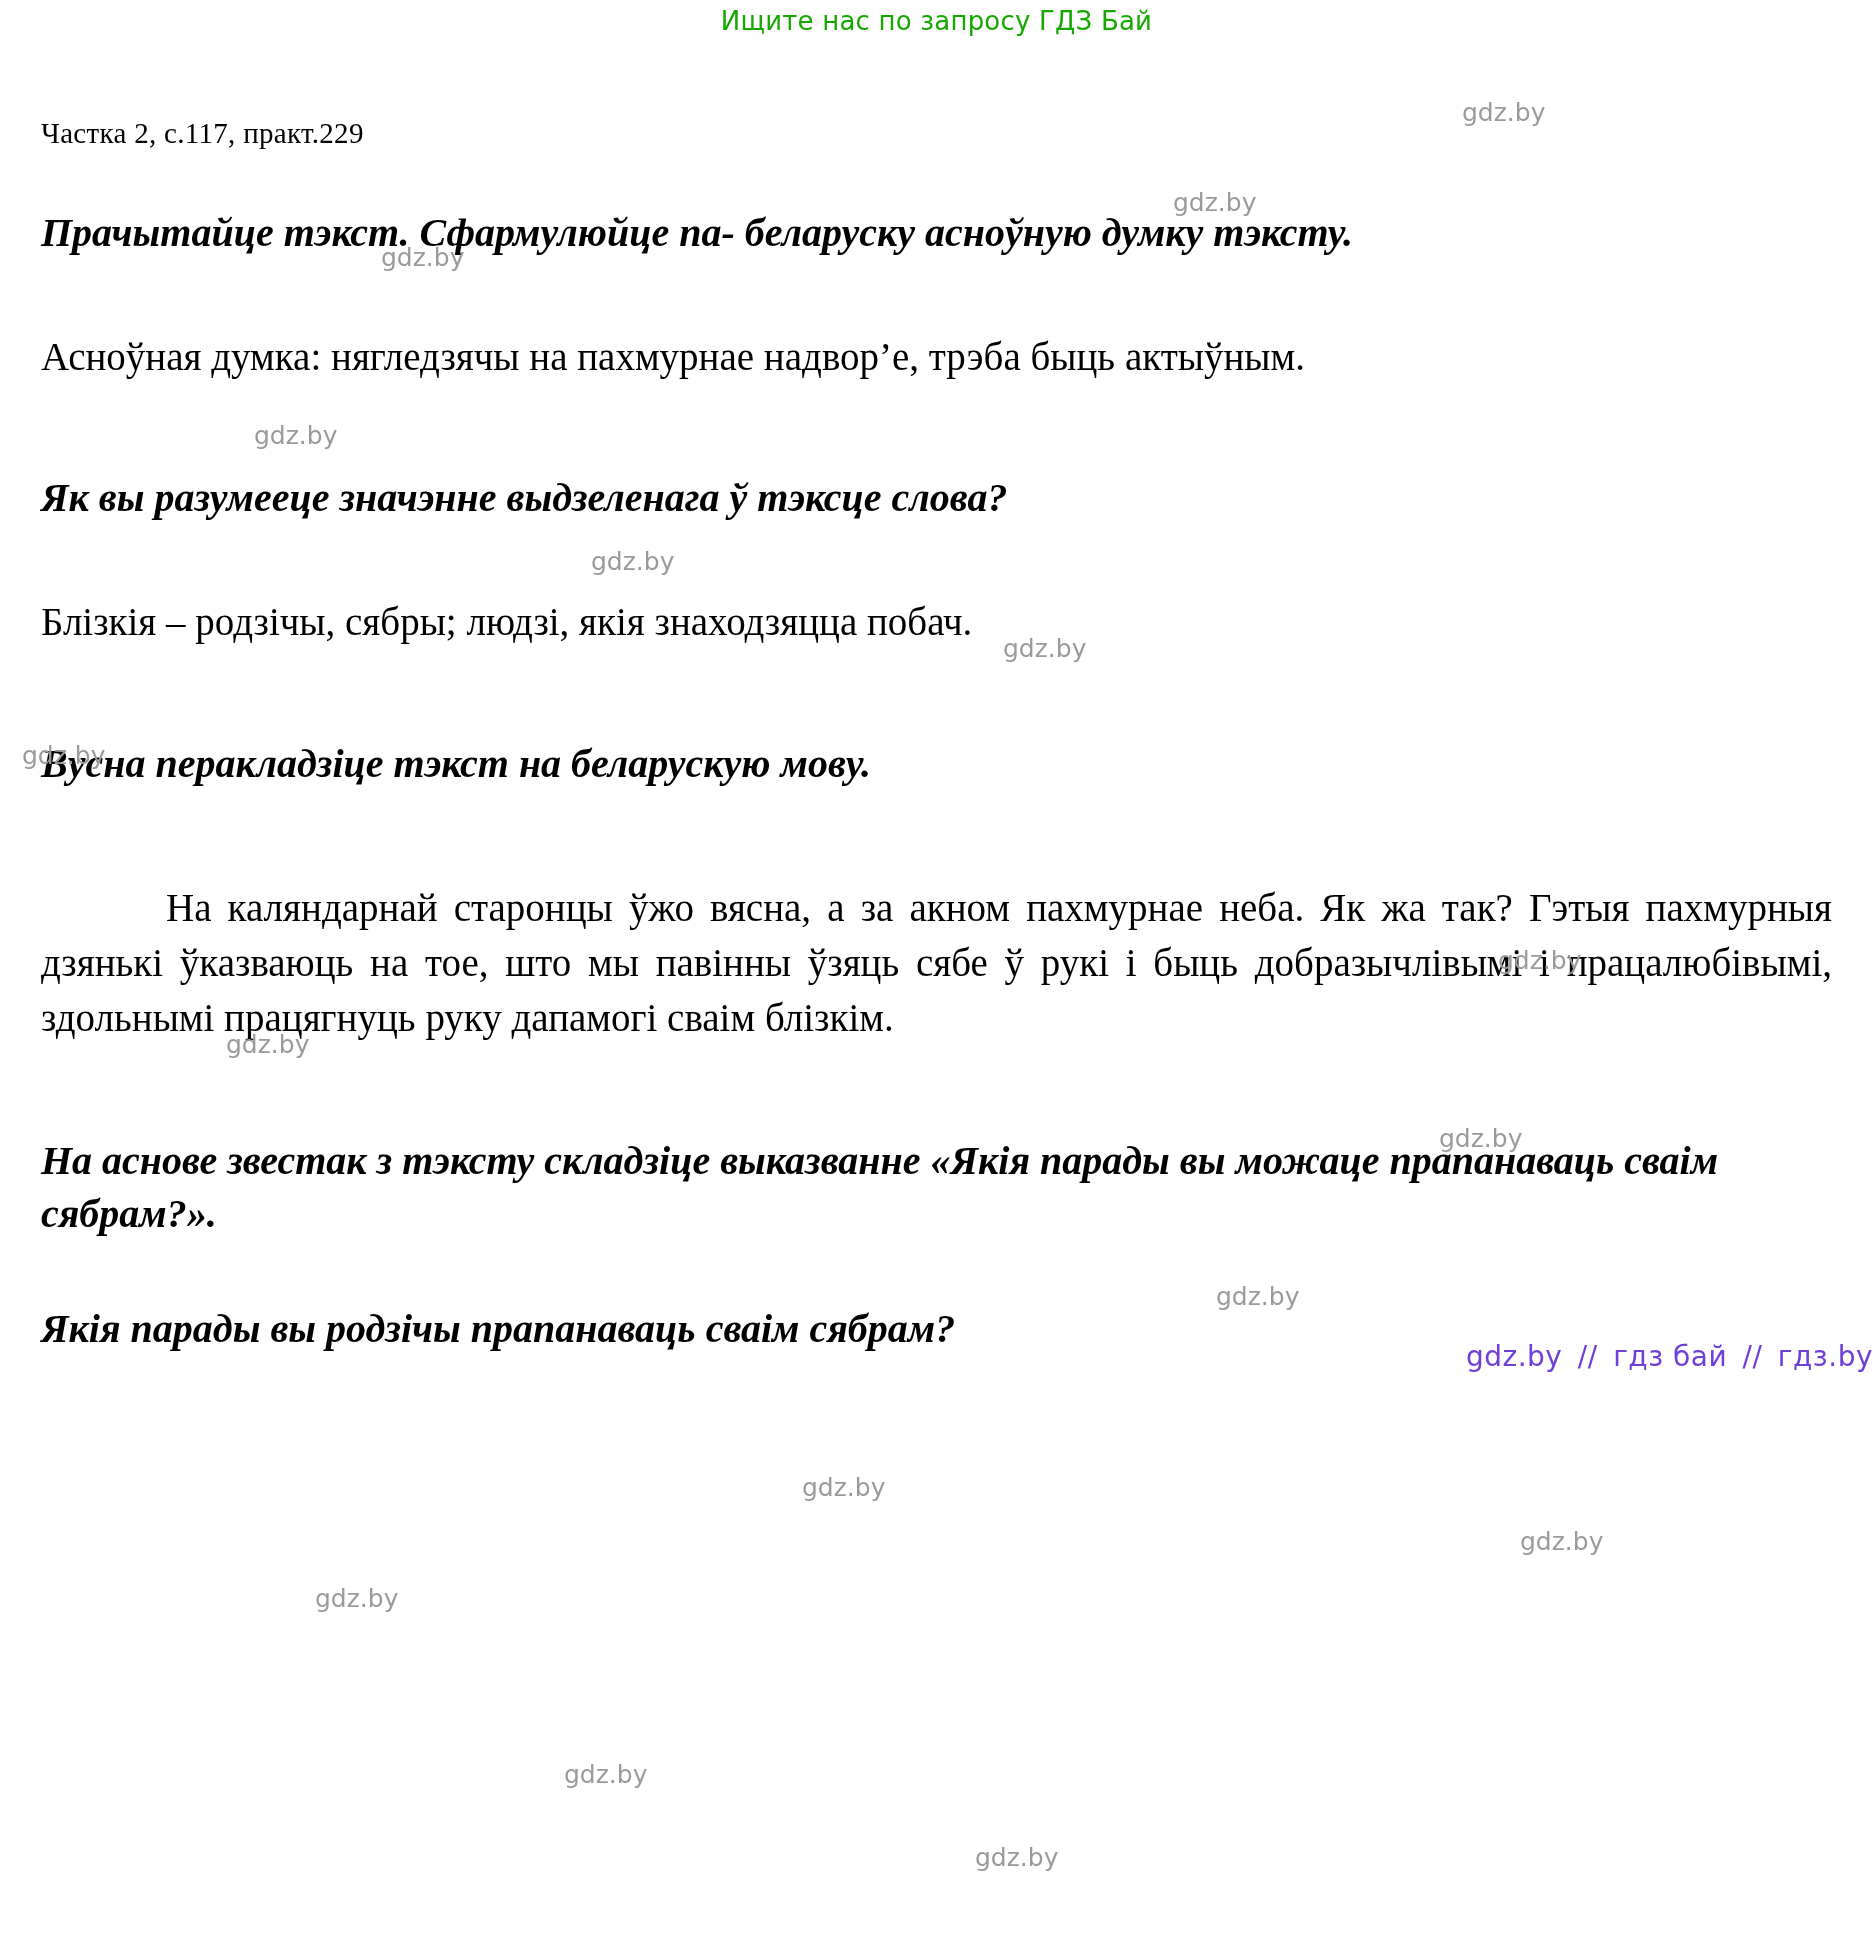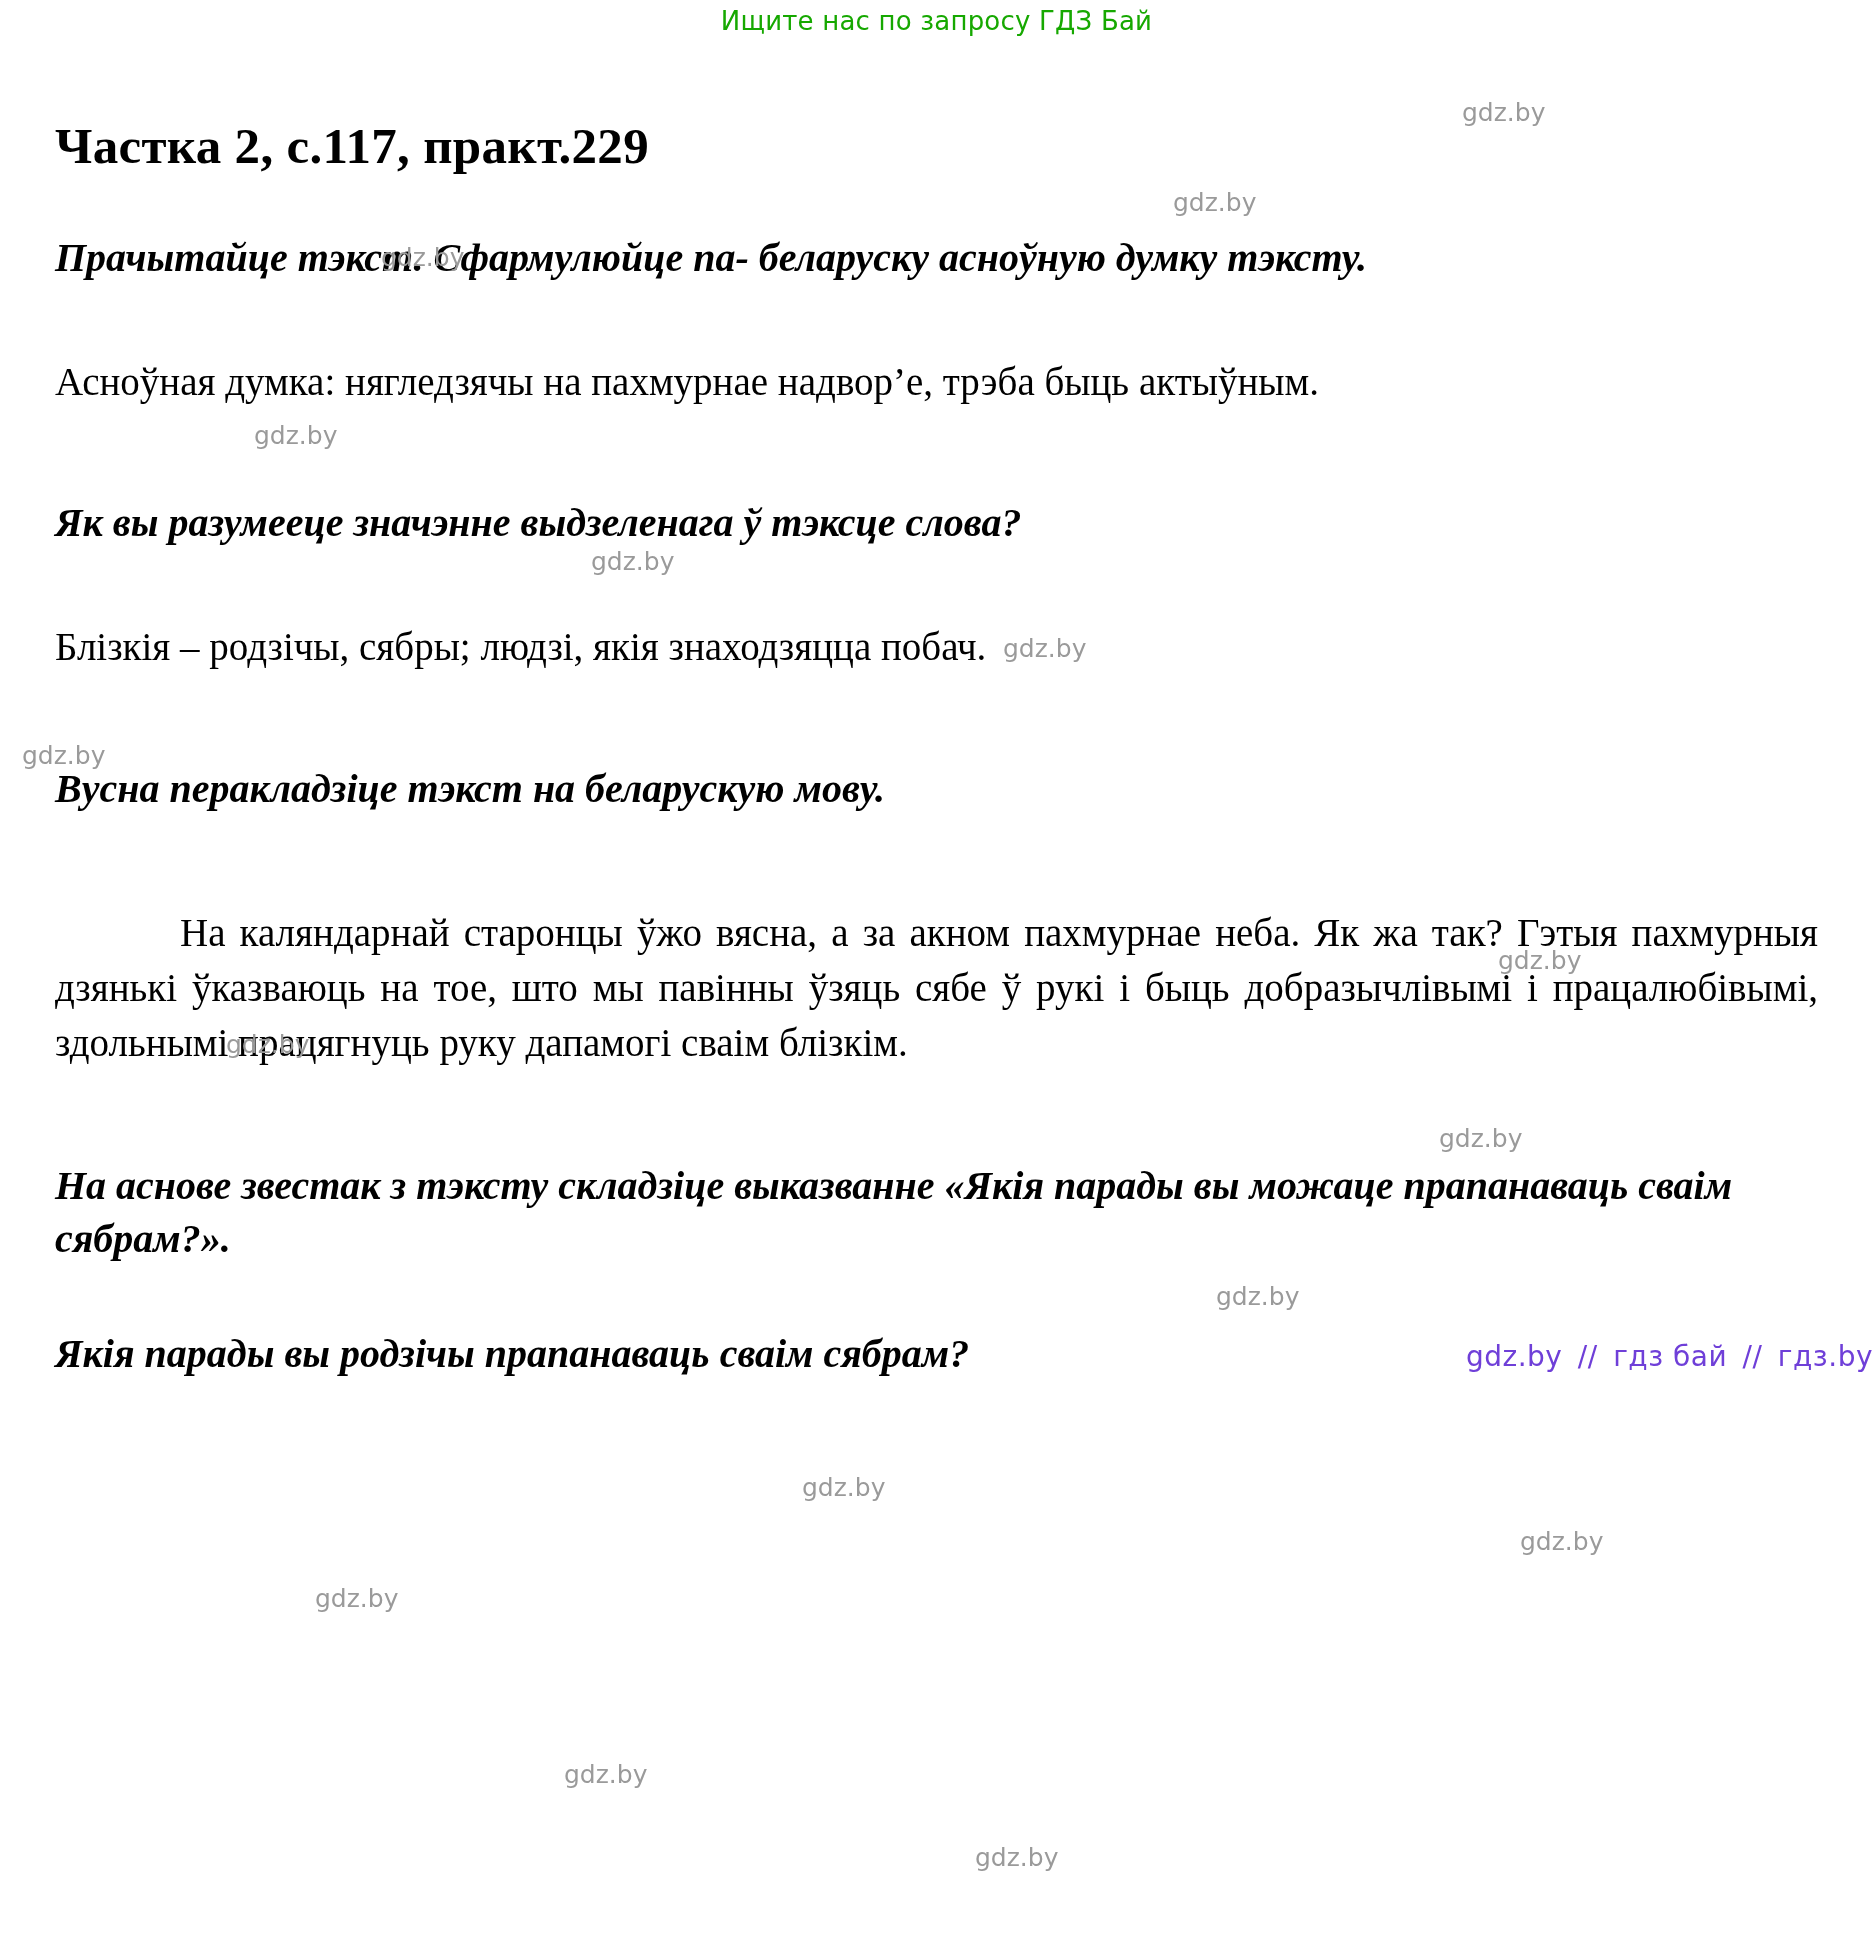--- a/index.html
+++ b/index.html
@@ -13,40 +13,40 @@
     position: relative;
     font-family: "Liberation Serif", serif;
     color: #000000;
     overflow: hidden;
   }
   .page {
     position: relative;
     width: 1873px;
     height: 1389px;
     box-sizing: border-box;
-    padding: 0 55px;
+    padding: 0 41px;
   }
   .top-banner {
     position: absolute;
     top: 6px;
     left: 0;
     width: 100%;
     text-align: center;
     font-family: "DejaVu Sans", sans-serif;
     font-size: 26px;
     color: #16a800;
     letter-spacing: 0.2px;
   }
   .content {
     position: relative;
     padding-top: 117px;
   }
   .title {
-    font-size: 51px;
-    font-weight: bold;
+    font-size: 29px;
+    font-weight: normal;
     margin: 0 0 57px 0;
     letter-spacing: 0.3px;
   }
   .q {
     font-size: 40px;
     font-weight: bold;
     font-style: italic;
     line-height: 1.32;
     margin: 0;
   }

